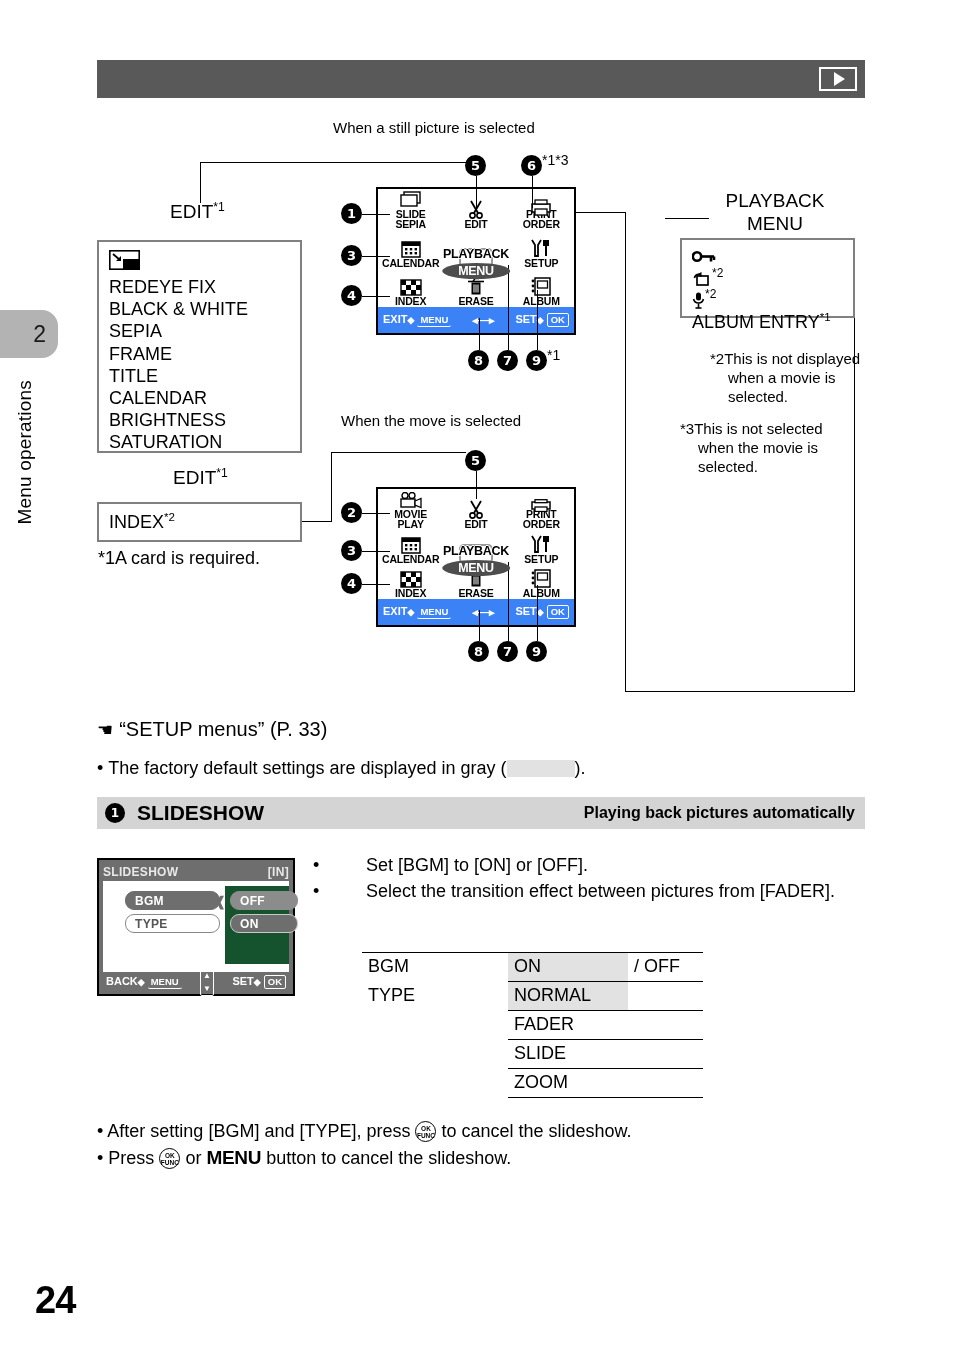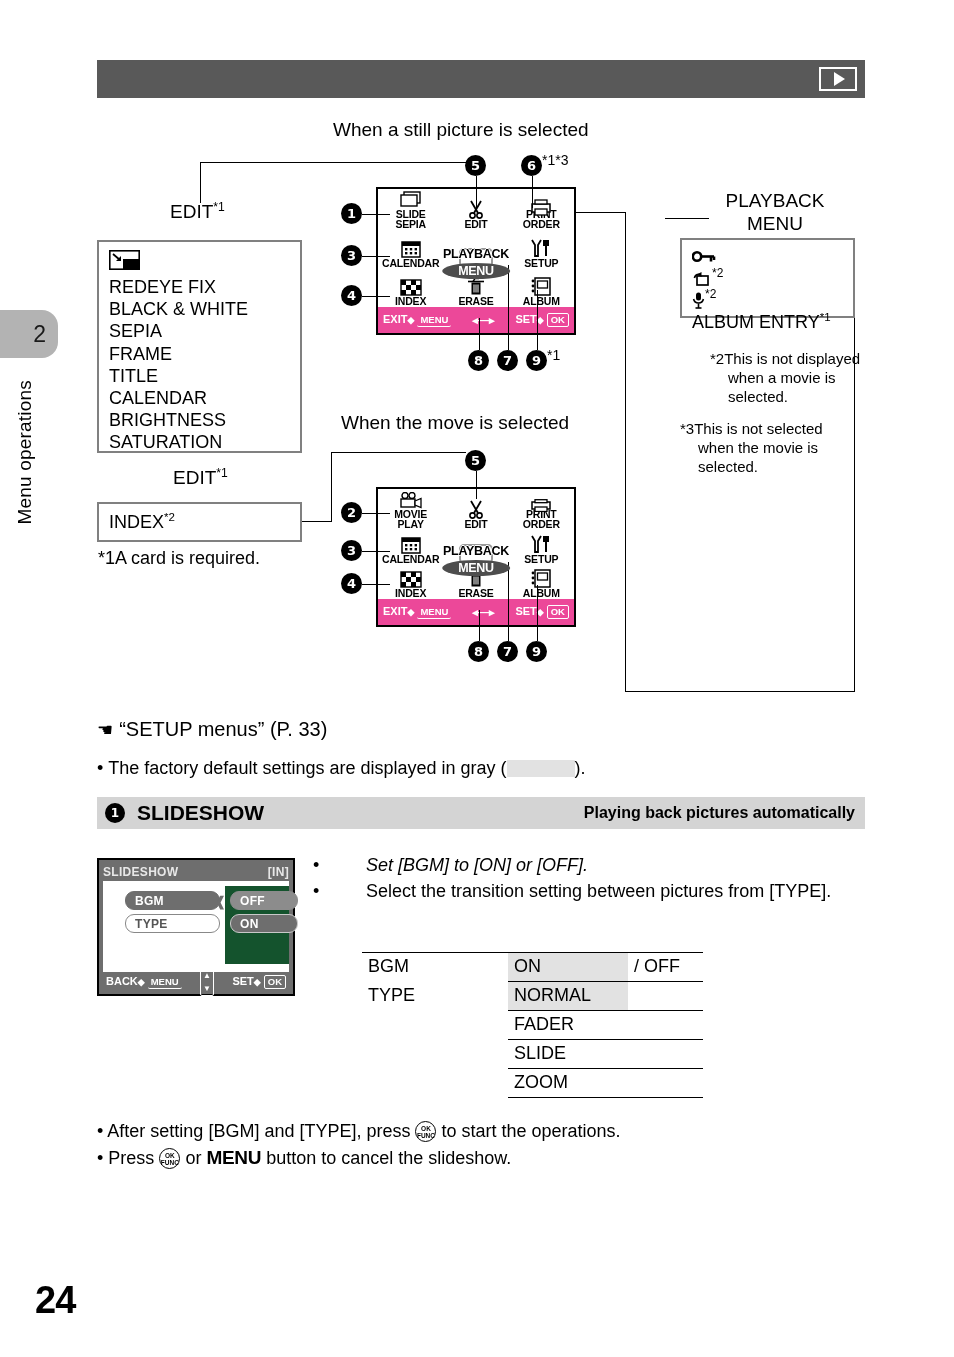--- a/index.html
+++ b/index.html
@@ -53,21 +53,21 @@
     width:38px; height:24px; border:2px solid #fff;
     display:flex; align-items:center; justify-content:center;
   }
   #header-mode-icon .tri {
     width:0;height:0;border-left:11px solid #fff;
     border-top:7px solid transparent;border-bottom:7px solid transparent;
     margin-left:2px;
   }
 
   
-  .caption { position:absolute; font-size:19px; }
+  .caption { position:absolute; font-size:15px; }
   .small-note { font-size:15px; line-height:1.22; }
   .sup { font-size:0.64em; vertical-align:super; }
 
   
   .bullet-num {
     position:absolute; width:21px; height:21px; border-radius:50%;
     background:#000; color:#fff; font-size:13px; font-weight:bold;
     display:flex; align-items:center; justify-content:center;
     font-family:"DejaVu Sans", sans-serif;
   }
@@ -115,21 +115,21 @@
     letter-spacing:-0.3px;
   }
   .lcd-center-label .l2 {
     font-size:12.5px; font-weight:bold; color:#fff;
     background:#4d4d4d; border-radius:50%/50%;
     padding:1px 16px; margin-top:-1px; display:inline-block;
     letter-spacing:-0.3px;
   }
   .lcd-bar {
     position:absolute; left:0; right:0; bottom:0; height:26px;
-    background:#ec4899; color:#fff;
+    background:#3b82f6; color:#fff;
     display:flex; align-items:center; justify-content:space-between;
     padding:0 5px; font-size:11px; font-weight:bold;
   }
   .keycap {
     display:inline-block; border:1.5px solid #fff; border-radius:2px;
     padding:0 3px; font-size:9.5px; line-height:12px; margin-left:3px;
     vertical-align:middle;
   }
   .keycap-u { border:none; border-bottom:1.5px solid #fff; }
 
@@ -643,25 +643,25 @@
   </div>
   <div id="ss-bottombar">
     <span><span>BACK</span><span style="font-size:9px;">◆</span><span class="keycap keycap-u">MENU</span></span>
     <span style="border:1.3px solid #fff; border-radius:2px; padding:0 2px; line-height:13px; font-size:8px;">▲<br>▼</span>
     <span><span>SET</span><span style="font-size:9px;">◆</span><span class="keycap">OK</span></span>
   </div>
 </div>
 
 <div class="instr" style="left:313px; top:853px; width:540px;">
   <span style="position:absolute; left:0; top:0;">•</span>
-  <span style="display:block; padding-left:53px;font-style:italic;">Set [BGM] to [ON] or [OFF].</span>
+  <span style="display:block; padding-left:53px;">Set [BGM] to [ON] or [OFF].</span>
 </div>
 <div class="instr" style="left:313px; top:879px; width:540px;">
   <span style="position:absolute; left:0; top:0;">•</span>
-  <span style="display:block; padding-left:53px;">Select the transition setting between pictures from [TYPE].</span>
+  <span style="display:block; padding-left:53px;">Select the transition effect between pictures from [FADER].</span>
 </div>
 
 <table id="settings-table">
   <tbody>
       <tr>
     <td class="col-label">BGM</td>
     <td class="col-val hl">ON</td>
     <td class="col-val2">/ OFF</td>
   </tr>
   <tr>
@@ -681,21 +681,21 @@
     <td class="col-val">ZOOM</td>
     <td class="col-val2"></td>
   </tr>
 </tbody>
   </table>
 
 <div id="bottom-bullets">
   <div>
     <span>•</span> <span>After setting [BGM] and [TYPE], press</span>
     <span class="okfunc"><span class="ok">OK</span><span class="fn">FUNC</span></span>
-    <span>to start the operations.</span>
+    <span>to cancel the slideshow.</span>
   </div>
   <div>
     <span>•</span> <span>Press</span>
     <span class="okfunc"><span class="ok">OK</span><span class="fn">FUNC</span></span>
     <span>or</span>
     <span class="menubtn">MENU</span>
     <span>button to cancel the slideshow.</span>
   </div>
 </div>
 

